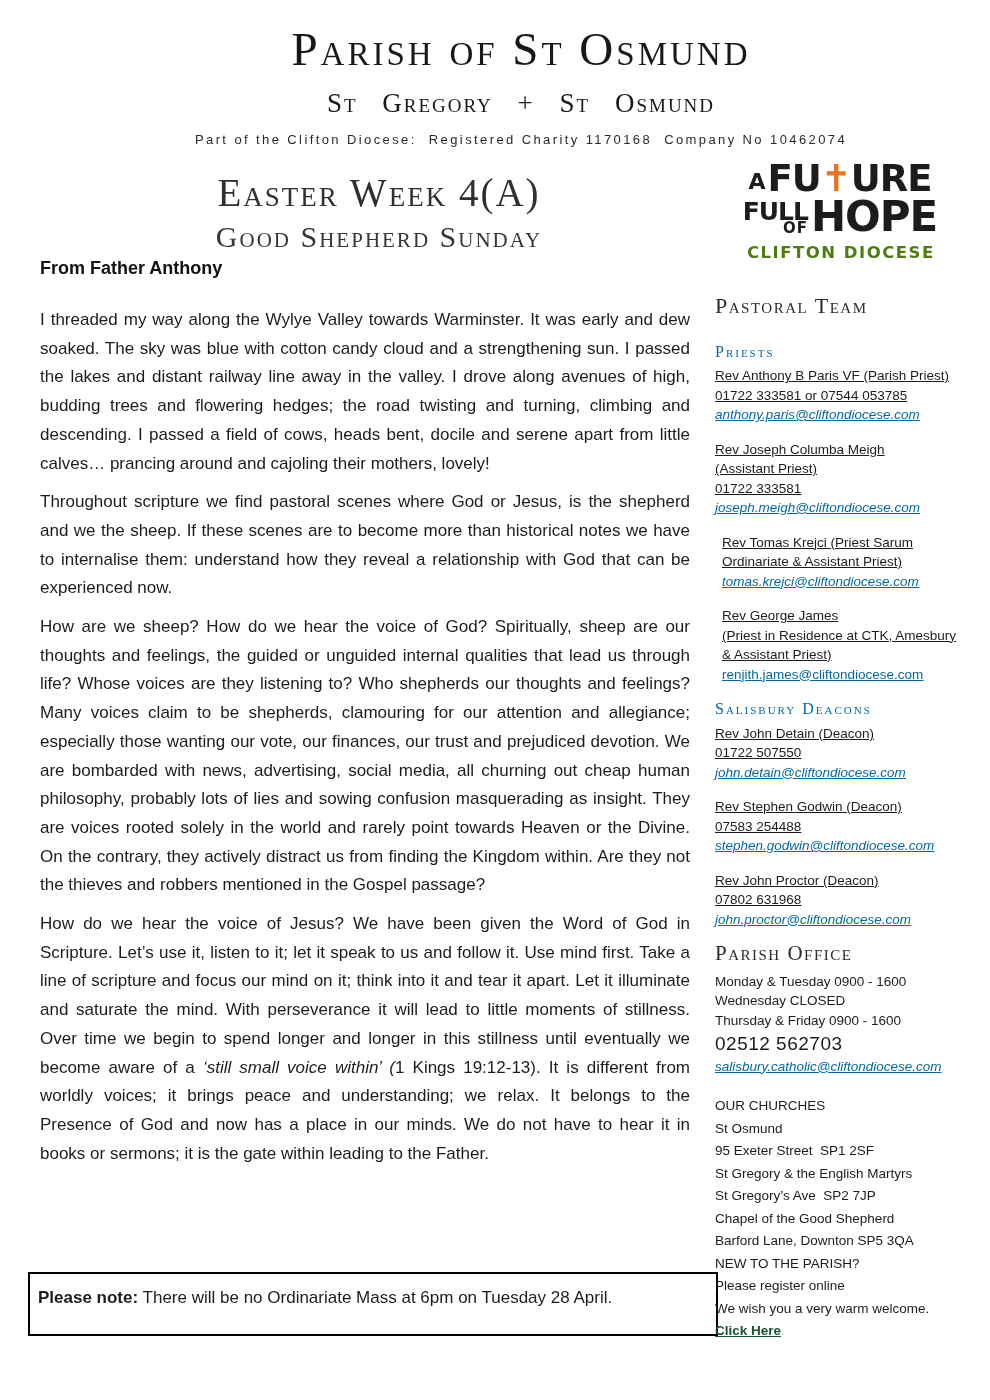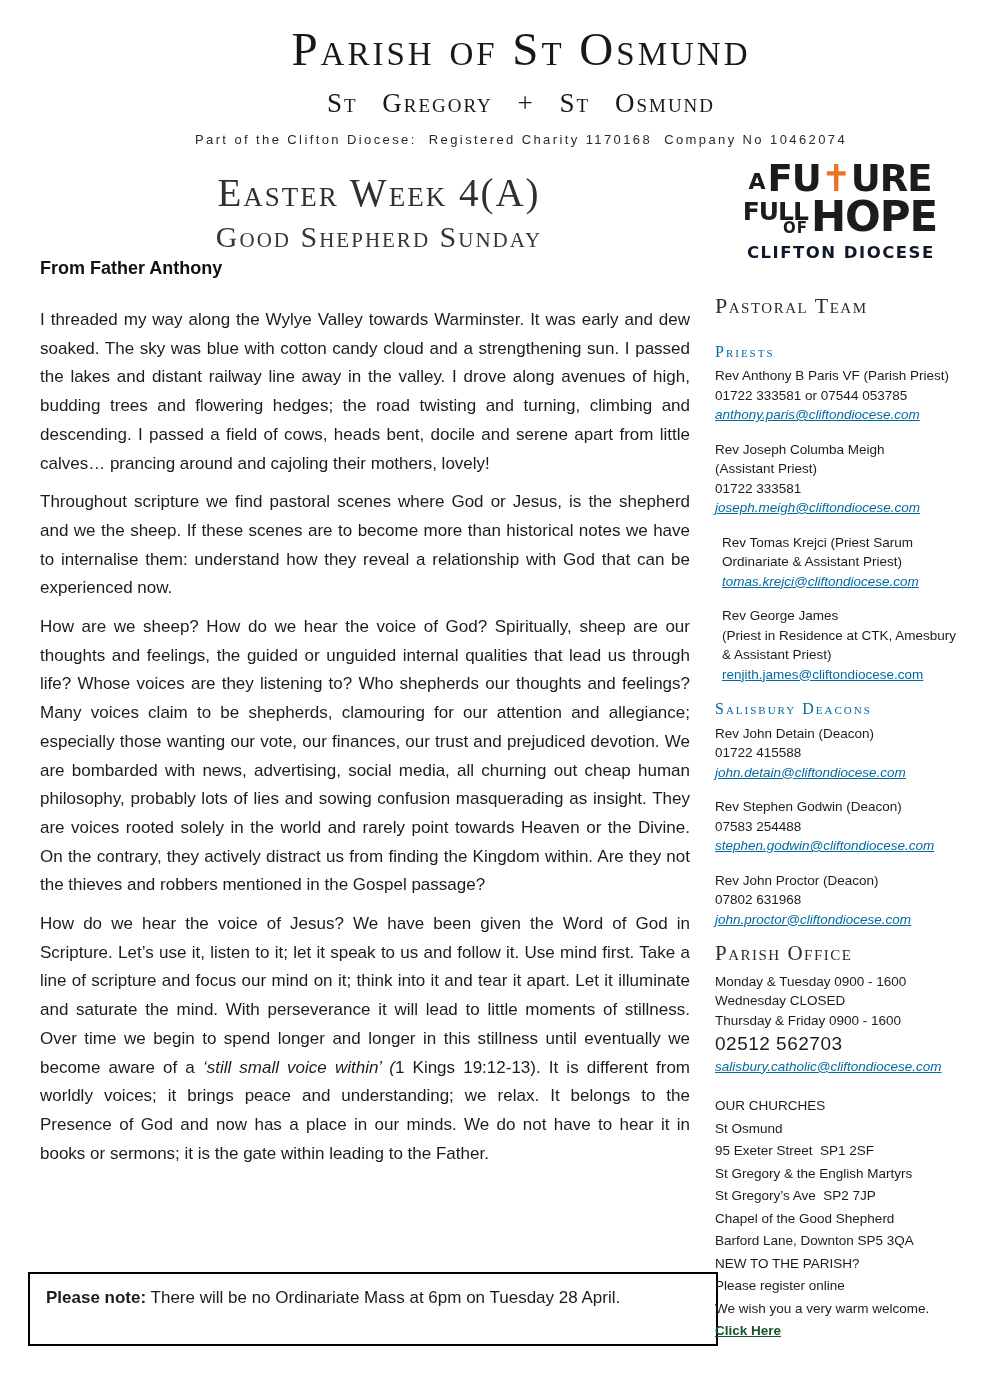--- a/index.html
+++ b/index.html
@@ -29,41 +29,41 @@
   .logo { position: absolute; left: 747px; top: 160px; width: 186px; text-align: center; font-family: "DejaVu Sans", sans-serif; color: #1d1c1a; }
   .logo-row1 { display: flex; justify-content: center; align-items: flex-end; line-height: 1; }
   .logo-a { font-size: 22px; font-weight: bold; margin-right: 2px; transform: translateY(-4px); }
   .logo-future { font-size: 37px; font-weight: bold; letter-spacing: -1px; }
   .logo-cross { color: #e87424; font-weight: bold; }
   .logo-row2 { display: flex; justify-content: center; align-items: flex-end; line-height: 0.85; margin-top: 2px; }
   .logo-fullof { display: flex; flex-direction: column; align-items: flex-end; margin-right: 3px; }
   .logo-full { font-size: 25px; font-weight: bold; letter-spacing: -1px; }
   .logo-of { font-size: 15px; font-weight: bold; letter-spacing: 1px; }
   .logo-hope { font-size: 42px; font-weight: bold; letter-spacing: -1px; }
-  .logo-caption { margin-top: 8px; font-size: 16.5px; font-weight: bold; letter-spacing: 1.5px; color: #0f172a; white-space: nowrap; }
+  .logo-caption { margin-top: 8px; font-size: 16.5px; font-weight: bold; letter-spacing: 1.5px; color: #4d7c0f; white-space: nowrap; }
 
   
   .article { position: absolute; left: 40px; top: 258px; width: 650px; }
   .article-heading { font-size: 18px; font-weight: bold; color: #111; margin-bottom: 27px; }
   .article p { font-size: 17px; line-height: 28.7px; text-align: justify; color: #1c1c1c; margin-bottom: 10px; }
   .article p:last-child { margin-bottom: 0; }
   .italic { font-style: italic; }
 
   
   .notice-box {
-    position: absolute; left: 28px; top: 1272px; width: 690px; height: 74px;
-    border: 2px solid #000; padding: 14px 16px; font-size: 17px; color: #1c1c1c;
+    position: absolute; left: 28px; top: 1272px; width: 690px; height: 64px;
+    border: 2px solid #000; padding: 14px 8px; font-size: 17px; color: #1c1c1c;
   }
   .notice-box b { font-weight: bold; }
 
   
   .sidebar { position: absolute; left: 715px; top: 296px; width: 258px; font-size: 13.5px; line-height: 19.5px; color: #1c1c1c; }
   .sb-heading { font-size: 22px; letter-spacing: 1.5px; color: #2b2b2b; margin-bottom: 26px; }
   .sb-subheading { font-size: 16px; letter-spacing: 2px; color: #0369a1; margin-bottom: 5px; }
-  .contact { margin-bottom: 15px; }
+  .contact { margin-bottom: 15px; text-decoration: underline; }
   .contact div { white-space: pre; }
   .indent { padding-left: 7px; }
   a.email {
     color: #0369a1; font-style: italic; text-decoration: underline; cursor: pointer; white-space: nowrap;
   }
   a.email.noitalic { font-style: normal; }
   .deacons-heading { margin-top: 11px; margin-bottom: 5px; }
   .office-heading { font-size: 21px; letter-spacing: 1.5px; color: #2b2b2b; margin-top: 12px; margin-bottom: 8px; }
   .office-line { white-space: pre; }
   .office-phone { font-size: 19px; margin-top: 4px; margin-bottom: 3px; letter-spacing: 0.5px; }
@@ -142,21 +142,21 @@
       <div>Rev George James</div>
       <div>(Priest in Residence at CTK, Amesbury</div>
       <div>&amp; Assistant Priest)</div>
       <a class="email noitalic">renjith.james@cliftondiocese.com</a>
     </div>
 
     <div class="sb-subheading smallcaps deacons-heading">Salisbury Deacons</div>
 
     <div class="contact">
       <div>Rev John Detain (Deacon)</div>
-      <div>01722 415588</div>
+      <div>01722 507550</div>
       <a class="email">john.detain@cliftondiocese.com</a>
     </div>
 
     <div class="contact">
       <div>Rev Stephen Godwin (Deacon)</div>
       <div>07583 254488</div>
       <a class="email">stephen.godwin@cliftondiocese.com</a>
     </div>
 
     <div class="contact">

